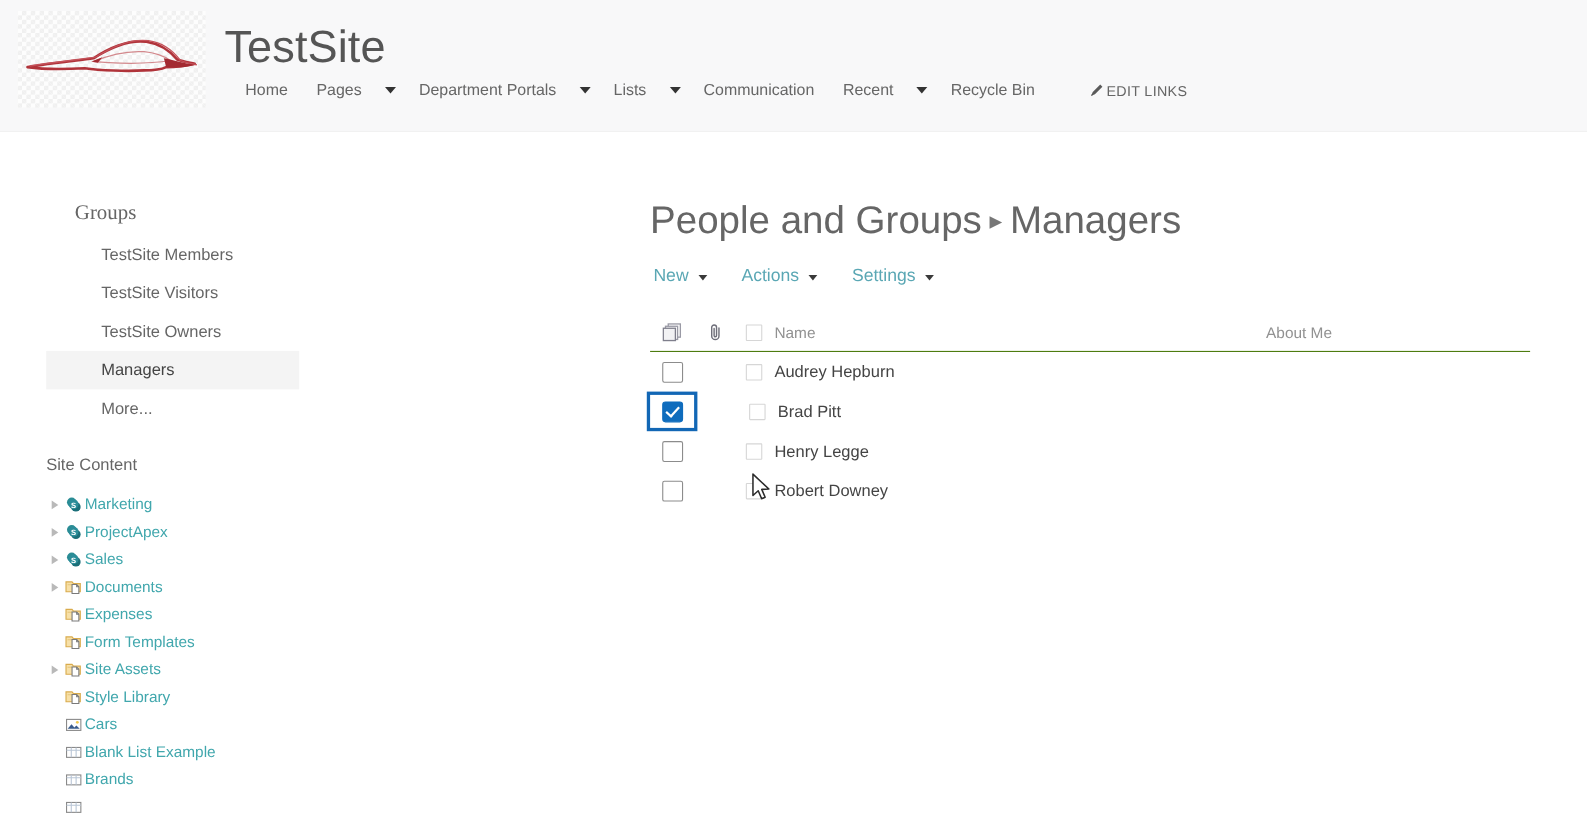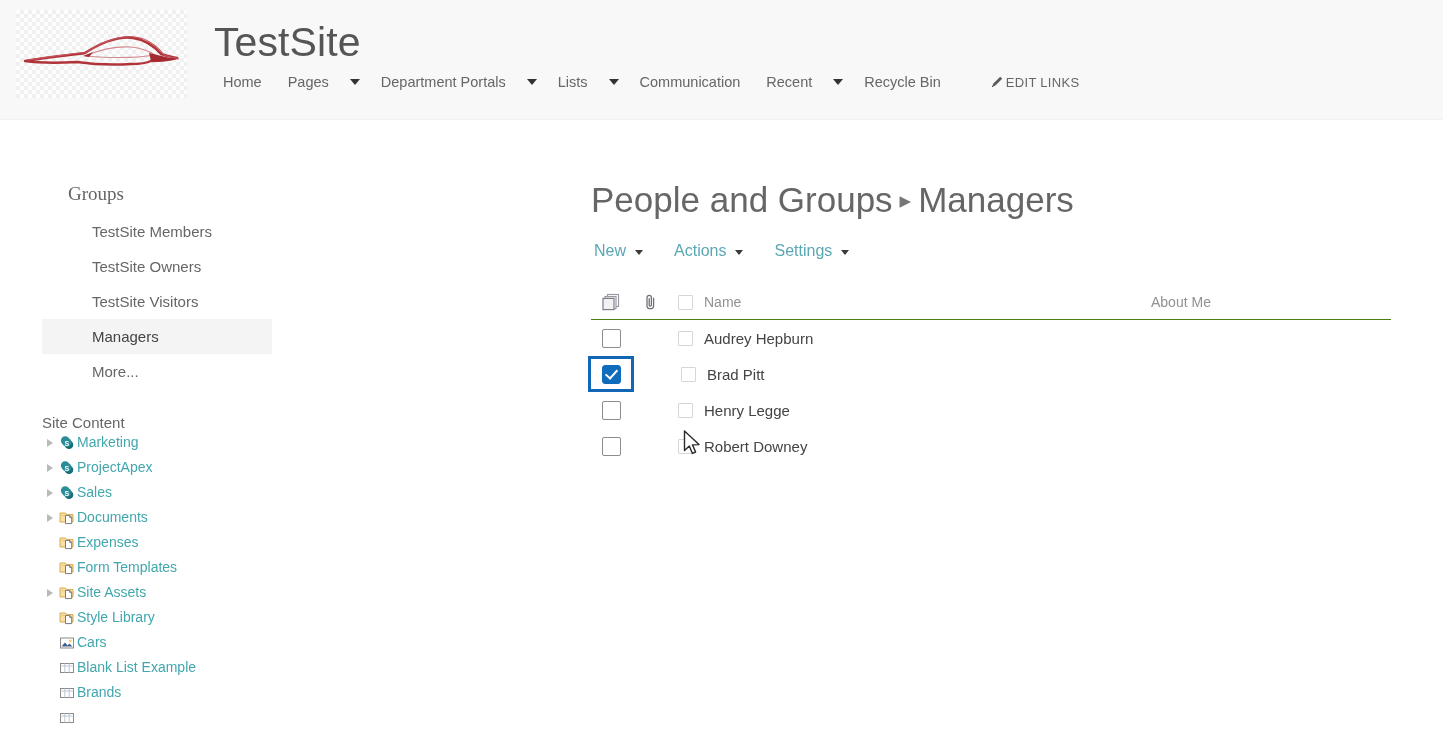--- a/index.html
+++ b/index.html
@@ -38,21 +38,21 @@
     background-color: #fdfdfd;
     display: flex;
     align-items: center;
     justify-content: center;
     overflow: hidden;
   }
   .logo-box svg { display:block; }
 
   .site-title {
     position: absolute;
-    left: 214px; top: 18px;
+    left: 204px; top: 18px;
     font-size: 41px;
     font-weight: 300;
     letter-spacing: 0.1px;
     color: #555555;
     line-height: 48px;
     white-space: nowrap;
   }
 
   .topnav {
     position: absolute;
@@ -133,21 +133,21 @@
   .group-item.more { color: #666666; }
 
   .content-head {
     position: absolute;
     left: 42px; top: 294px;
     font-size: 15px;
     color: #666666;
   }
   .tree {
     position: absolute;
-    left: 42px; top: 310px;
+    left: 42px; top: 326px;
     width: 280px;
   }
   .tree-row {
     height: 25px;
     display: flex;
     align-items: center;
     font-size: 14px;
     color: #41a7ad;
     cursor: pointer;
     white-space: nowrap;
@@ -345,22 +345,22 @@
     </div>
   </div>
 </div>
 
 <div class="sidebar">
 
   <div class="group-head">Groups</div>
 
   <div class="group-list">
     <div class="group-item">TestSite Members</div>
+    <div class="group-item">TestSite Visitors</div>
     <div class="group-item">TestSite Owners</div>
-    <div class="group-item">TestSite Visitors</div>
     <div class="group-item selected">Managers</div>
     <div class="group-item more">More...</div>
   </div>
 
   <div class="content-head">Site Content</div>
 
   <div class="tree">
 
     <div class="tree-row">
       <span class="tree-expander has"></span>

